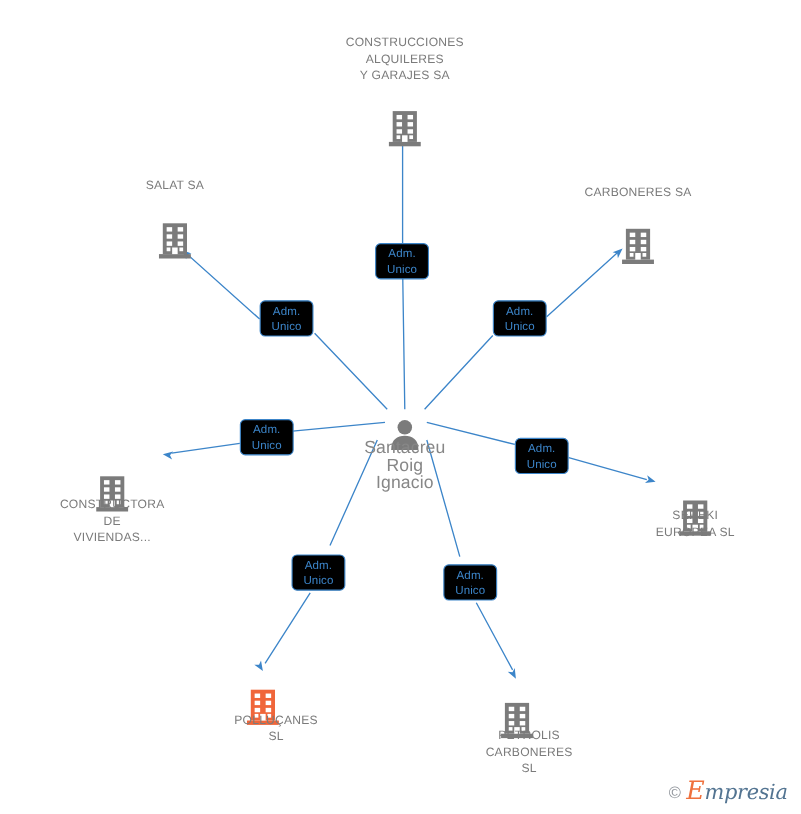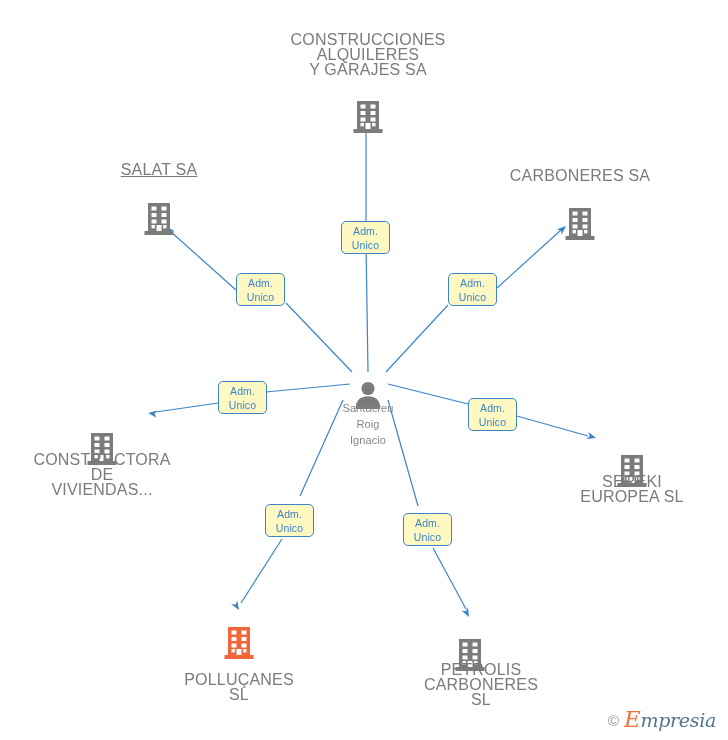--- a/index.html
+++ b/index.html
@@ -36,46 +36,46 @@
 
   
   .node {
     position: absolute;
     width: 160px;
     margin-left: -80px;
     text-align: center;
     user-select: none;
   }
   .node-label {
-    font-size: 16px;
+    font-size: 11px;
     line-height: 15px;
     color: #7b7b7b;
     letter-spacing: 0.2px;
     white-space: pre-line;
   }
   .node-label.center {
     color: #878787;
     letter-spacing: 0.1px;
-    font-size: 11px;
+    font-size: 16px;
     line-height: 16px;
   }
   .node-icon {
     display: block;
     margin: 0 auto;
   }
 
   
   .edge-label {
     position: absolute;
     width: 49px;
     height: 33px;
     box-sizing: border-box;
     border: 1.3px solid #3c85c9;
     border-radius: 5px;
-    background: #fef9c3;
+    background: #000000;
     color: #3c85c9;
     font-size: 10.5px;
     line-height: 14px;
     padding-top: 2px;
     text-align: center;
     letter-spacing: 0.1px;
   }
   .edge-label span {
     display: block;
   }
@@ -171,21 +171,21 @@
             <rect x="17.5" y="4.5" width="5" height="4" fill="#ffffff"></rect>
             <rect x="7.5" y="11" width="5" height="4" fill="#ffffff"></rect>
             <rect x="17.5" y="11" width="5" height="4" fill="#ffffff"></rect>
             <rect x="7.5" y="17.5" width="5" height="4" fill="#ffffff"></rect>
             <rect x="17.5" y="17.5" width="5" height="4" fill="#ffffff"></rect>
             <rect x="12.5" y="23" width="5" height="6" fill="#ffffff"></rect>
             <rect x="7.5" y="23" width="3.4" height="3.4" fill="#ffffff"></rect>
             <rect x="19.1" y="23" width="3.4" height="3.4" fill="#ffffff"></rect>
           </svg>
         </div>
-        <div class="node-label" style="position: absolute; left: 0px; width: 160px; top: -203px; text-decoration: underline;">SALAT SA</div>
+        <div class="node-label" style="position: absolute; left: 0px; width: 160px; top: -203px;">SALAT SA</div>
       </div>
       <div class="node" style="left: 580px; top: 365px; height: 0px;">
         <div style="position: absolute; left: 0px; top: -158px; width: 160px;">
           <svg class="node-icon" width="30" height="34" viewBox="0 0 30 34" xmlns="http://www.w3.org/2000/svg">
             <rect x="4" y="1" width="22" height="28" fill="#7b7b7b"></rect>
             <rect x="0.5" y="29" width="29" height="4" fill="#7b7b7b"></rect>
             <rect x="7.5" y="4.5" width="5" height="4" fill="#ffffff"></rect>
             <rect x="17.5" y="4.5" width="5" height="4" fill="#ffffff"></rect>
             <rect x="7.5" y="11" width="5" height="4" fill="#ffffff"></rect>
             <rect x="17.5" y="11" width="5" height="4" fill="#ffffff"></rect>
@@ -227,40 +227,40 @@
             <rect x="17.5" y="4.5" width="5" height="4" fill="#ffffff"></rect>
             <rect x="7.5" y="11" width="5" height="4" fill="#ffffff"></rect>
             <rect x="17.5" y="11" width="5" height="4" fill="#ffffff"></rect>
             <rect x="7.5" y="17.5" width="5" height="4" fill="#ffffff"></rect>
             <rect x="17.5" y="17.5" width="5" height="4" fill="#ffffff"></rect>
             <rect x="12.5" y="23" width="5" height="6" fill="#ffffff"></rect>
             <rect x="7.5" y="23" width="3.4" height="3.4" fill="#ffffff"></rect>
             <rect x="19.1" y="23" width="3.4" height="3.4" fill="#ffffff"></rect>
           </svg>
         </div>
-        <div class="node-label" style="position: absolute; left: 0px; width: 160px; top: 109px;">SEREKI
+        <div class="node-label" style="position: absolute; left: 0px; width: 160px; top: 97px;">SEREKI
 EUROPEA  SL</div>
       </div>
       <div class="node" style="left: 239px; top: 365px; height: 0px;">
         <div style="position: absolute; left: 0px; top: 261px; width: 160px;">
           <svg class="node-icon" width="30" height="34" viewBox="0 0 30 34" xmlns="http://www.w3.org/2000/svg">
             <rect x="4" y="1" width="22" height="28" fill="#f0663a"></rect>
             <rect x="0.5" y="29" width="29" height="4" fill="#f0663a"></rect>
             <rect x="7.5" y="4.5" width="5" height="4" fill="#ffffff"></rect>
             <rect x="17.5" y="4.5" width="5" height="4" fill="#ffffff"></rect>
             <rect x="7.5" y="11" width="5" height="4" fill="#ffffff"></rect>
             <rect x="17.5" y="11" width="5" height="4" fill="#ffffff"></rect>
             <rect x="7.5" y="17.5" width="5" height="4" fill="#ffffff"></rect>
             <rect x="17.5" y="17.5" width="5" height="4" fill="#ffffff"></rect>
             <rect x="12.5" y="23" width="5" height="6" fill="#ffffff"></rect>
             <rect x="7.5" y="23" width="3.4" height="3.4" fill="#ffffff"></rect>
             <rect x="19.1" y="23" width="3.4" height="3.4" fill="#ffffff"></rect>
           </svg>
         </div>
-        <div class="node-label" style="position: absolute; left: 0px; width: 160px; top: 283px; margin-top: 24px;">POLLUÇANES
+        <div class="node-label" style="position: absolute; left: 12px; width: 160px; top: 283px;">POLLUÇANES
 SL</div>
       </div>
       <div class="node" style="left: 470px; top: 365px; height: 0px;">
         <div style="position: absolute; left: 0px; top: 273px; width: 160px;">
           <svg class="node-icon" width="30" height="34" viewBox="0 0 30 34" xmlns="http://www.w3.org/2000/svg">
             <rect x="4" y="1" width="22" height="28" fill="#7b7b7b"></rect>
             <rect x="0.5" y="29" width="29" height="4" fill="#7b7b7b"></rect>
             <rect x="7.5" y="4.5" width="5" height="4" fill="#ffffff"></rect>
             <rect x="17.5" y="4.5" width="5" height="4" fill="#ffffff"></rect>
             <rect x="7.5" y="11" width="5" height="4" fill="#ffffff"></rect>

